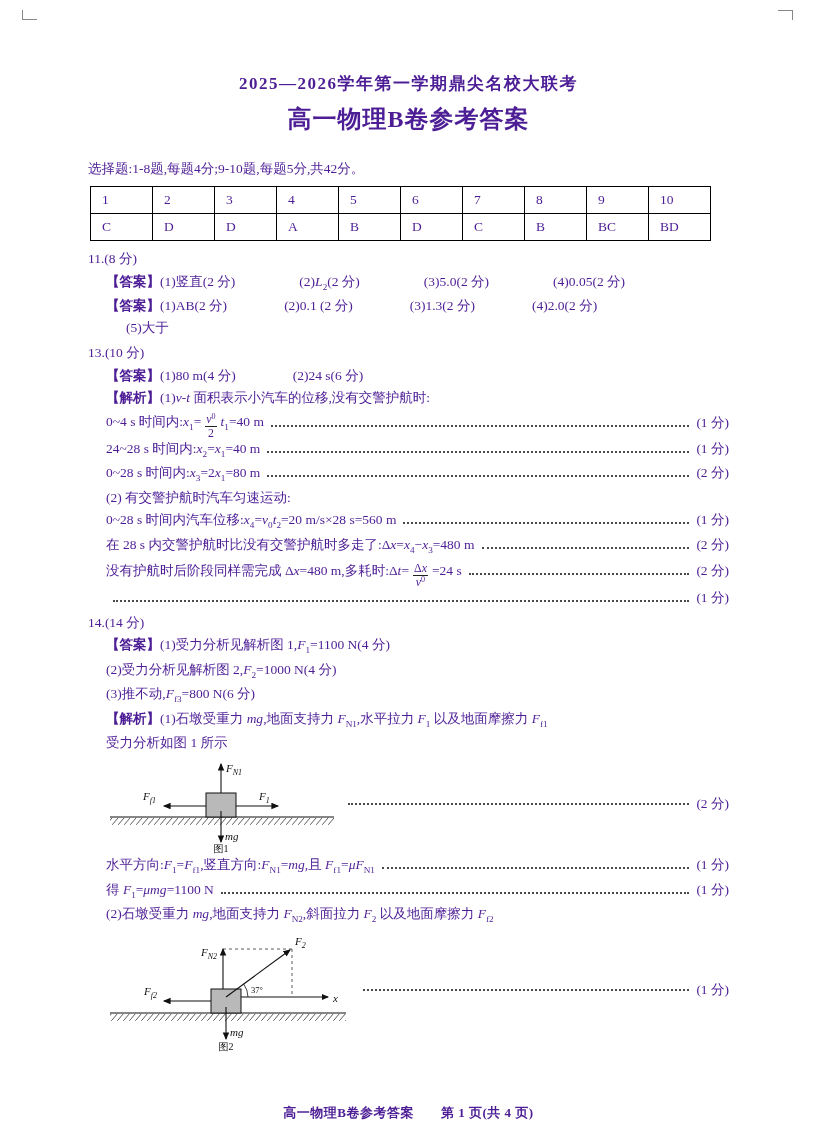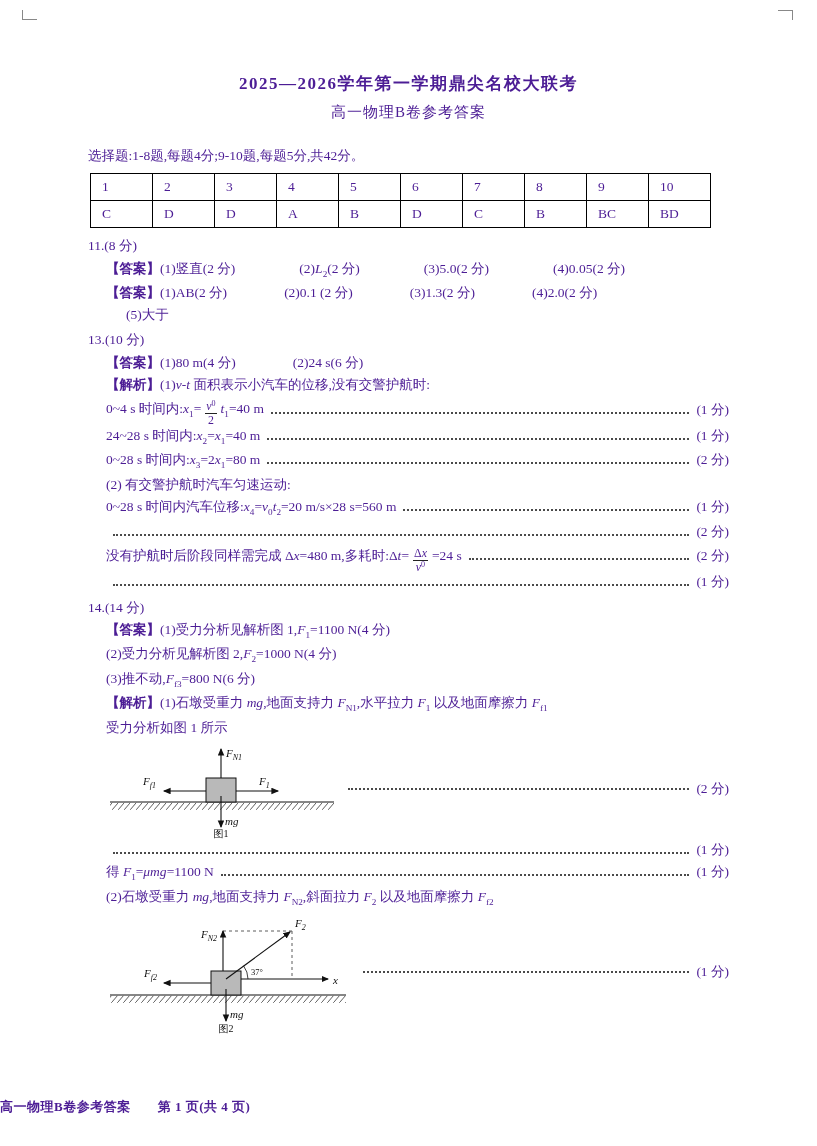--- a/index.html
+++ b/index.html
@@ -5,21 +5,21 @@
   html,body { margin:0; padding:0; background:#e8e8e8; }
   .page {
     position:relative; width:817px; height:1146px; margin:0 auto;
     background:#ffffff; overflow:hidden;
     font-family:"Liberation Serif","DejaVu Serif",serif; color:#4c1d95;
   }
   .mark { position:absolute; top:10px; width:14px; height:9px; }
   .mark-l { left:22px; border-left:1.5px solid #888; border-bottom:1.5px solid #888; }
   .mark-r { right:24px; border-right:1.5px solid #888; border-top:1.5px solid #888; }
   h1 { text-align:center; font-size:17px; font-weight:bold; margin:72px 0 8px; letter-spacing:1.5px; }
-  h2 { text-align:center; font-size:15px; font-weight:normal; margin:0 0 24px; letter-spacing:1px; }
+  h2 { text-align:center; font-size:24px; font-weight:bold; margin:0 0 24px; letter-spacing:1px; }
   .content { margin:0 88px; font-size:13.5px; line-height:1.5; }
   .intro { margin:0 0 7px; }
   table.anskey { border-collapse:collapse; margin:2px 0 8px 2px; }
   table.anskey td { border:1px solid #000; width:50px; height:26px; padding:0 0 0 11px; font-size:13.5px; }
   .qhead { margin:5px 0 2px; }
   .line { display:flex; align-items:baseline; padding-left:18px; margin:2px 0; }
   .tag { font-weight:bold; white-space:nowrap; flex-shrink:0; }
   .parts { display:flex; }
   .gap-lg { gap:64px; }
   .gap-md { gap:57px; }
@@ -35,21 +35,21 @@
   .frac > span:last-child { border-top:1px solid #222; }
   .figrow { align-items:center; }
   .figure { flex-shrink:0; }
   svg { overflow:visible; display:block; }
   svg text { font-family:"Liberation Serif","DejaVu Serif",serif; fill:#111; }
   .fl { font-style:italic; font-size:11px; }
   .fsub { font-size:8px; }
   .cap { font-size:10px; }
   .ang { font-size:8.5px; }
   .axl { font-style:italic; font-size:11px; }
-  .footer { position:absolute; left:0; right:0; bottom:30px; 
+  .footer { position:absolute; left:0; right:0; bottom:24px; text-align:center;
             font-weight:bold; font-size:13px; letter-spacing:0.5px; }
 </style>
 </head>
 <body>
 
 <div class="page">
   <div class="mark mark-l"></div>
   <div class="mark mark-r"></div>
 
   <h1>2025—2026学年第一学期鼎尖名校大联考</h1>
@@ -149,20 +149,21 @@
     </div>
     <div class="line">
       <span class="txt"><span>(2) 有交警护航时汽车匀速运动:</span></span>
     </div>
     <div class="line">
       <span class="txt"><span>0~28 s 时间内汽车位移:</span><span class="it">x</span><sub>4</sub><span>=</span><span class="it">v</span><sub>0</sub><span class="it">t</span><sub>2</sub><span>=20 m/s×28 s=560 m</span></span>
       <span class="dots"></span>
       <span class="score">(1 分)</span>
     </div>
     <div class="line">
+      <span class="txt"><span>在 28 s 内交警护航时比没有交警护航时多走了:Δ</span><span class="it">x</span><span>=</span><span class="it">x</span><sub>4</sub><span>−</span><span class="it">x</span><sub>3</sub><span>=480 m</span></span>
       <span class="dots"></span>
       <span class="score">(2 分)</span>
     </div>
     <div class="line">
       <span class="txt"><span>没有护航时后阶段同样需完成 Δ</span><span class="it">x</span><span>=480 m,多耗时:Δ</span><span class="it">t</span><span>=</span><span class="frac">
             <span>
               <span>Δ</span>
               <span class="it">x</span>
             </span>
             <span>
@@ -220,20 +221,21 @@
           <text class="fl" x="37" y="45"><tspan>F</tspan><tspan class="fsub" dy="3">f1</tspan></text>
           <text class="fl" x="119" y="85">mg</text>
           <text class="cap" x="115" y="97" text-anchor="middle">图1</text>
         </svg>
       </div>
       <span class="dots"></span>
       <span class="score">(2 分)</span>
     </div>
 
     <div class="line">
+      <span class="txt"><span>水平方向:</span><span class="it">F</span><sub>1</sub><span>=</span><span class="it">F</span><sub>f1</sub><span>,竖直方向:</span><span class="it">F</span><sub>N1</sub><span>=</span><span class="it">mg</span><span>,且 </span><span class="it">F</span><sub>f1</sub><span>=</span><span class="it">μF</span><sub>N1</sub></span>
       <span class="dots"></span>
       <span class="score">(1 分)</span>
     </div>
     <div class="line">
       <span class="txt"><span>得 </span><span class="it">F</span><sub>1</sub><span>=</span><span class="it">μmg</span><span>=1100 N</span></span>
       <span class="dots"></span>
       <span class="score">(1 分)</span>
     </div>
     <div class="line">
       <span class="txt"><span>(2)石墩受重力 </span><span class="it">mg</span><span>,地面支持力 </span><span class="it">F</span><sub>N2</sub><span>,斜面拉力 </span><span class="it">F</span><sub>2</sub><span> 以及地面摩擦力 </span><span class="it">F</span><sub>f2</sub></span>

